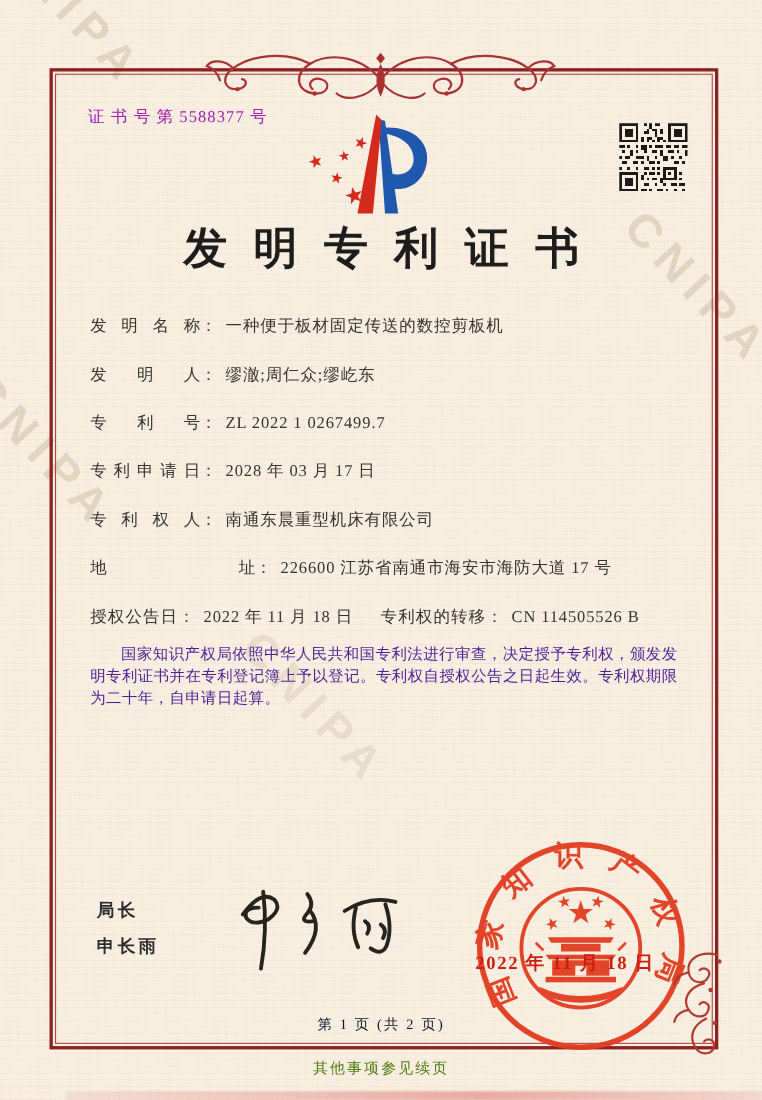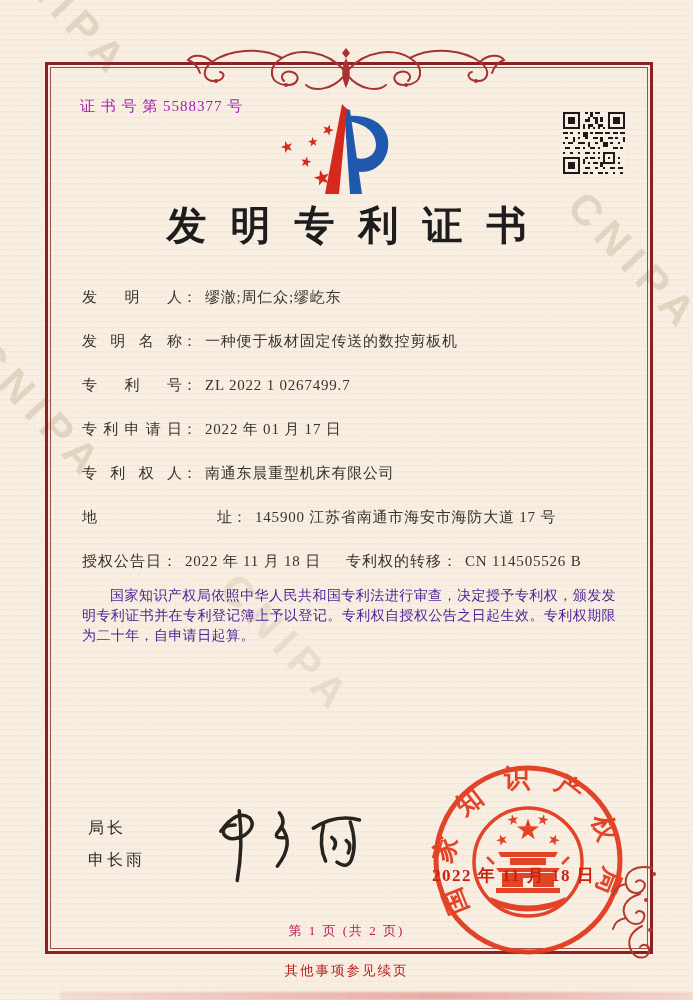--- a/index.html
+++ b/index.html
@@ -68,38 +68,38 @@
   
   .paras{position:absolute;left:82px;top:586px;width:534px;z-index:4;}
   .para{
     margin:0;font-size:14px;line-height:20px;letter-spacing:0.4px;
     text-indent:2em;color:#4c1d95;text-align:justify;
   }
   
   .director{
     position:absolute;left:88px;top:818px;z-index:4;
     font-family:"Liberation Sans","DejaVu Sans",sans-serif;
-    font-weight:400;font-size:16px;letter-spacing:3px;color:#2b2b2b;
+    font-weight:700;font-size:16px;letter-spacing:3px;color:#2b2b2b;
   }
   .director div{margin-bottom:11px;}
   .signature{position:absolute;left:192px;top:796px;width:185px;height:88px;z-index:4;}
   
   .seal{position:absolute;left:428px;top:756px;width:200px;height:212px;z-index:5;opacity:0.95;}
   .seal-date{
     position:absolute;left:432px;top:864px;width:210px;z-index:6;
     font-size:17px;font-weight:600;letter-spacing:1.5px;color:#cd1f0d;white-space:nowrap;
   }
   
   .page-info{
     position:absolute;left:0;top:922px;width:100%;z-index:4;
-    text-align:center;font-size:13px;letter-spacing:2px;color:#be185d;
+    text-align:center;font-size:13px;letter-spacing:2px;color:#0f172a;
   }
   .footer-note{
     position:absolute;left:0;top:962px;width:100%;z-index:4;
-    text-align:center;font-size:13.5px;letter-spacing:2px;color:#b91c1c;
+    text-align:center;font-size:13.5px;letter-spacing:2px;color:#4d7c0f;
   }
 </style>
 </head>
 <body>
 
 <div class="page">
 
   <div class="waves"></div>
 
   <div class="wm wm1">CNIPA</div>
@@ -175,36 +175,36 @@
       <rect x="16" y="16" width="5" height="5"></rect>
         <rect x="17" y="17" width="3" height="3" fill="#f8efe2"></rect>
         <rect x="18" y="18" width="1" height="1"></rect>
     </g>
   </svg>
 
   <div class="title">发明专利证书</div>
 
   <div class="fields">
     <div class="frow">
+      <span class="flabel">发明名称</span><span class="fcolon">：</span><span class="fvalue">一种便于板材固定传送的数控剪板机</span>
+    </div>
+    <div class="frow">
       <span class="flabel">发明人</span><span class="fcolon">：</span><span class="fvalue">缪澈;周仁众;缪屹东</span>
     </div>
     <div class="frow">
-      <span class="flabel">发明名称</span><span class="fcolon">：</span><span class="fvalue">一种便于板材固定传送的数控剪板机</span>
-    </div>
-    <div class="frow">
       <span class="flabel">专利号</span><span class="fcolon">：</span><span class="fvalue">ZL 2022 1 0267499.7</span>
     </div>
     <div class="frow">
-      <span class="flabel">专利申请日</span><span class="fcolon">：</span><span class="fvalue">2022 年 01 月 17 日</span>
+      <span class="flabel">专利申请日</span><span class="fcolon">：</span><span class="fvalue">2028 年 03 月 17 日</span>
     </div>
     <div class="frow">
       <span class="flabel">专利权人</span><span class="fcolon">：</span><span class="fvalue">南通东晨重型机床有限公司</span>
     </div>
     <div class="frow frow-addr">
-      <span class="flabel">地址</span><span class="fcolon">：</span><span class="fvalue">145900 江苏省南通市海安市海防大道 17 号</span>
+      <span class="flabel">地址</span><span class="fcolon">：</span><span class="fvalue">226600 江苏省南通市海安市海防大道 17 号</span>
     </div>
     <div class="frow">
       <span class="glabel">授权公告日</span><span class="fcolon">：</span><span class="fvalue">2022 年 11 月 18 日</span><span class="glabel gpair2">专利权的转移</span><span class="fcolon">：</span><span class="fvalue">CN 114505526 B</span>
     </div>
   </div>
 
   <div class="paras">
     <p class="para">国家知识产权局依照中华人民共和国专利法进行审查，决定授予专利权，颁发发明专利证书并在专利登记簿上予以登记。专利权自授权公告之日起生效。专利权期限为二十年，自申请日起算。</p>
   </div>
 

